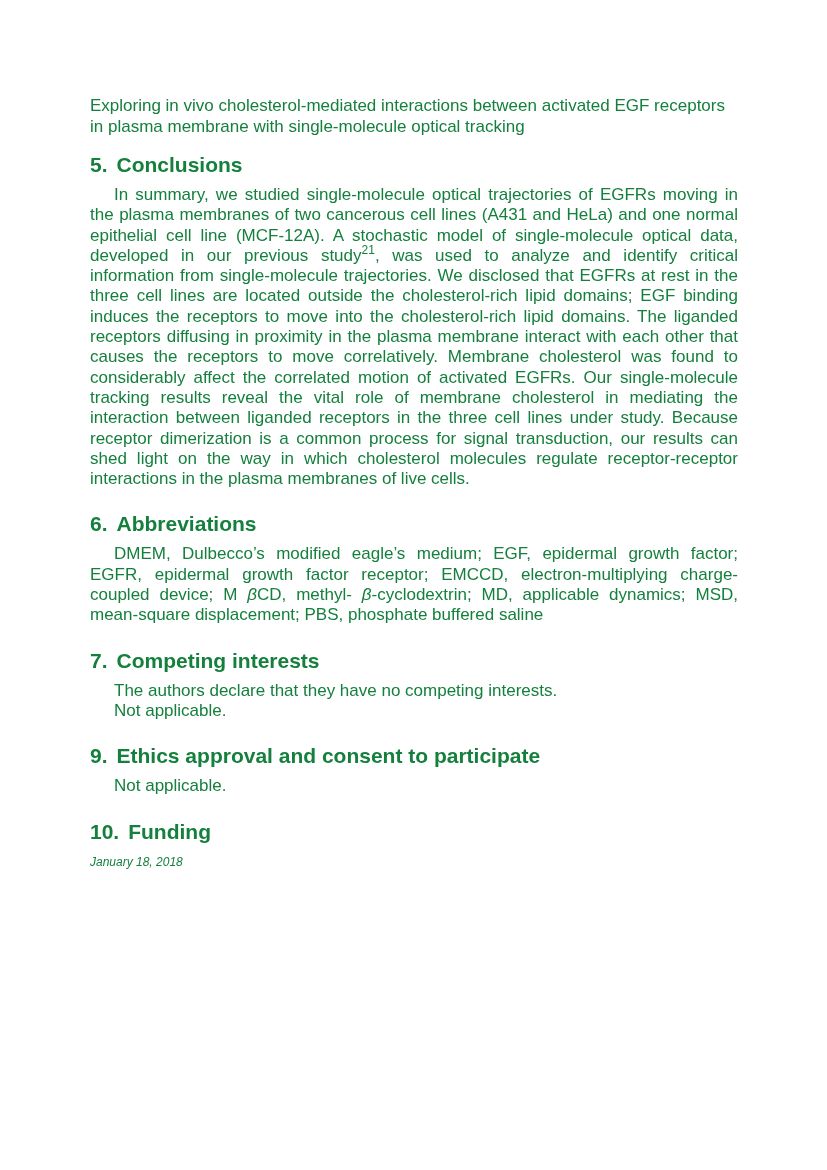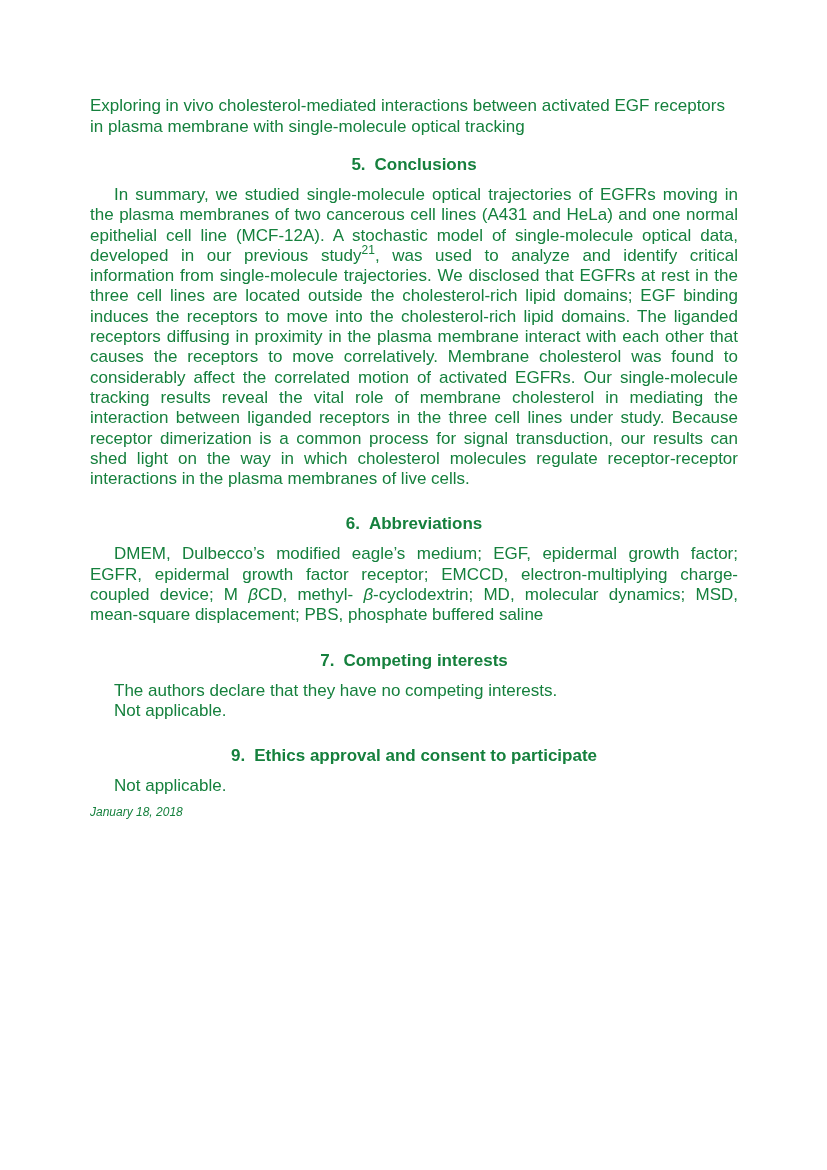--- a/index.html
+++ b/index.html
@@ -22,25 +22,24 @@
     top: 95px;
     width: 648px;
   }
   .doc-title {
     font-size: 17px;
     line-height: 21px;
     margin: 0;
     text-align: left;
   }
   h2.sec {
-    font-size: 17px;
+    font-size: 21px;
     line-height: 21px;
     font-weight: bold;
     margin: 24px 0 10px 0;
-    text-align: center;
   }
   h2.sec.first {
     margin-top: 17px;
   }
   .sec-num {
     margin-right: 9px;
   }
   p.body {
     font-size: 17px;
     line-height: 20.3px;
@@ -73,32 +72,35 @@
     <p class="doc-title">Exploring in vivo cholesterol-mediated interactions between activated EGF receptors in plasma membrane with single-molecule optical tracking</p>
 
     <h2 class="sec first">
       <span class="sec-num">5.</span><span>Conclusions</span>
     </h2>
     <p class="body"><span>In summary, we studied single-molecule optical trajectories of EGFRs moving in the plasma membranes of two cancerous cell lines (A431 and HeLa) and one normal epithelial cell line (MCF-12A). A stochastic model of single-molecule optical data, developed in our previous study</span><sup>21</sup><span>, was used to analyze and identify critical information from single-molecule trajectories. We disclosed that EGFRs at rest in the three cell lines are located outside the cholesterol-rich lipid domains; EGF binding induces the receptors to move into the cholesterol-rich lipid domains. The liganded receptors diffusing in proximity in the plasma membrane interact with each other that causes the receptors to move correlatively. Membrane cholesterol was found to considerably affect the correlated motion of activated EGFRs. Our single-molecule tracking results reveal the vital role of membrane cholesterol in mediating the interaction between liganded receptors in the three cell lines under study. Because receptor dimerization is a common process for signal transduction, our results can shed light on the way in which cholesterol molecules regulate receptor-receptor interactions in the plasma membranes of live cells.</span></p>
 
     <h2 class="sec">
       <span class="sec-num">6.</span><span>Abbreviations</span>
     </h2>
-    <p class="body"><span>DMEM, Dulbecco’s modified eagle’s medium; EGF, epidermal growth factor; EGFR, epidermal growth factor receptor; EMCCD, electron-multiplying charge-coupled device; M </span><span class="greek">β</span><span>CD, methyl- </span><span class="greek">β</span><span>-cyclodextrin; MD, molecular dynamics; MSD, mean-square displacement; PBS, phosphate buffered saline</span></p>
+    <p class="body"><span>DMEM, Dulbecco’s modified eagle’s medium; EGF, epidermal growth factor; EGFR, epidermal growth factor receptor; EMCCD, electron-multiplying charge-coupled device; M </span><span class="greek">β</span><span>CD, methyl- </span><span class="greek">β</span><span>-cyclodextrin; MD, applicable dynamics; MSD, mean-square displacement; PBS, phosphate buffered saline</span></p>
 
     <h2 class="sec">
       <span class="sec-num">7.</span><span>Competing interests</span>
     </h2>
     <p class="body">The authors declare that they have no competing interests.</p>
 
     <p class="body">Not applicable.</p>
 
     <h2 class="sec">
       <span class="sec-num">9.</span><span>Ethics approval and consent to participate</span>
     </h2>
     <p class="body">Not applicable.</p>
 
+    <h2 class="sec">
+      <span class="sec-num">10.</span><span>Funding</span>
+    </h2>
 
 
     <p class="date-line">January 18, 2018</p>
 
   </div>
 </div>
 
 </body></html>

